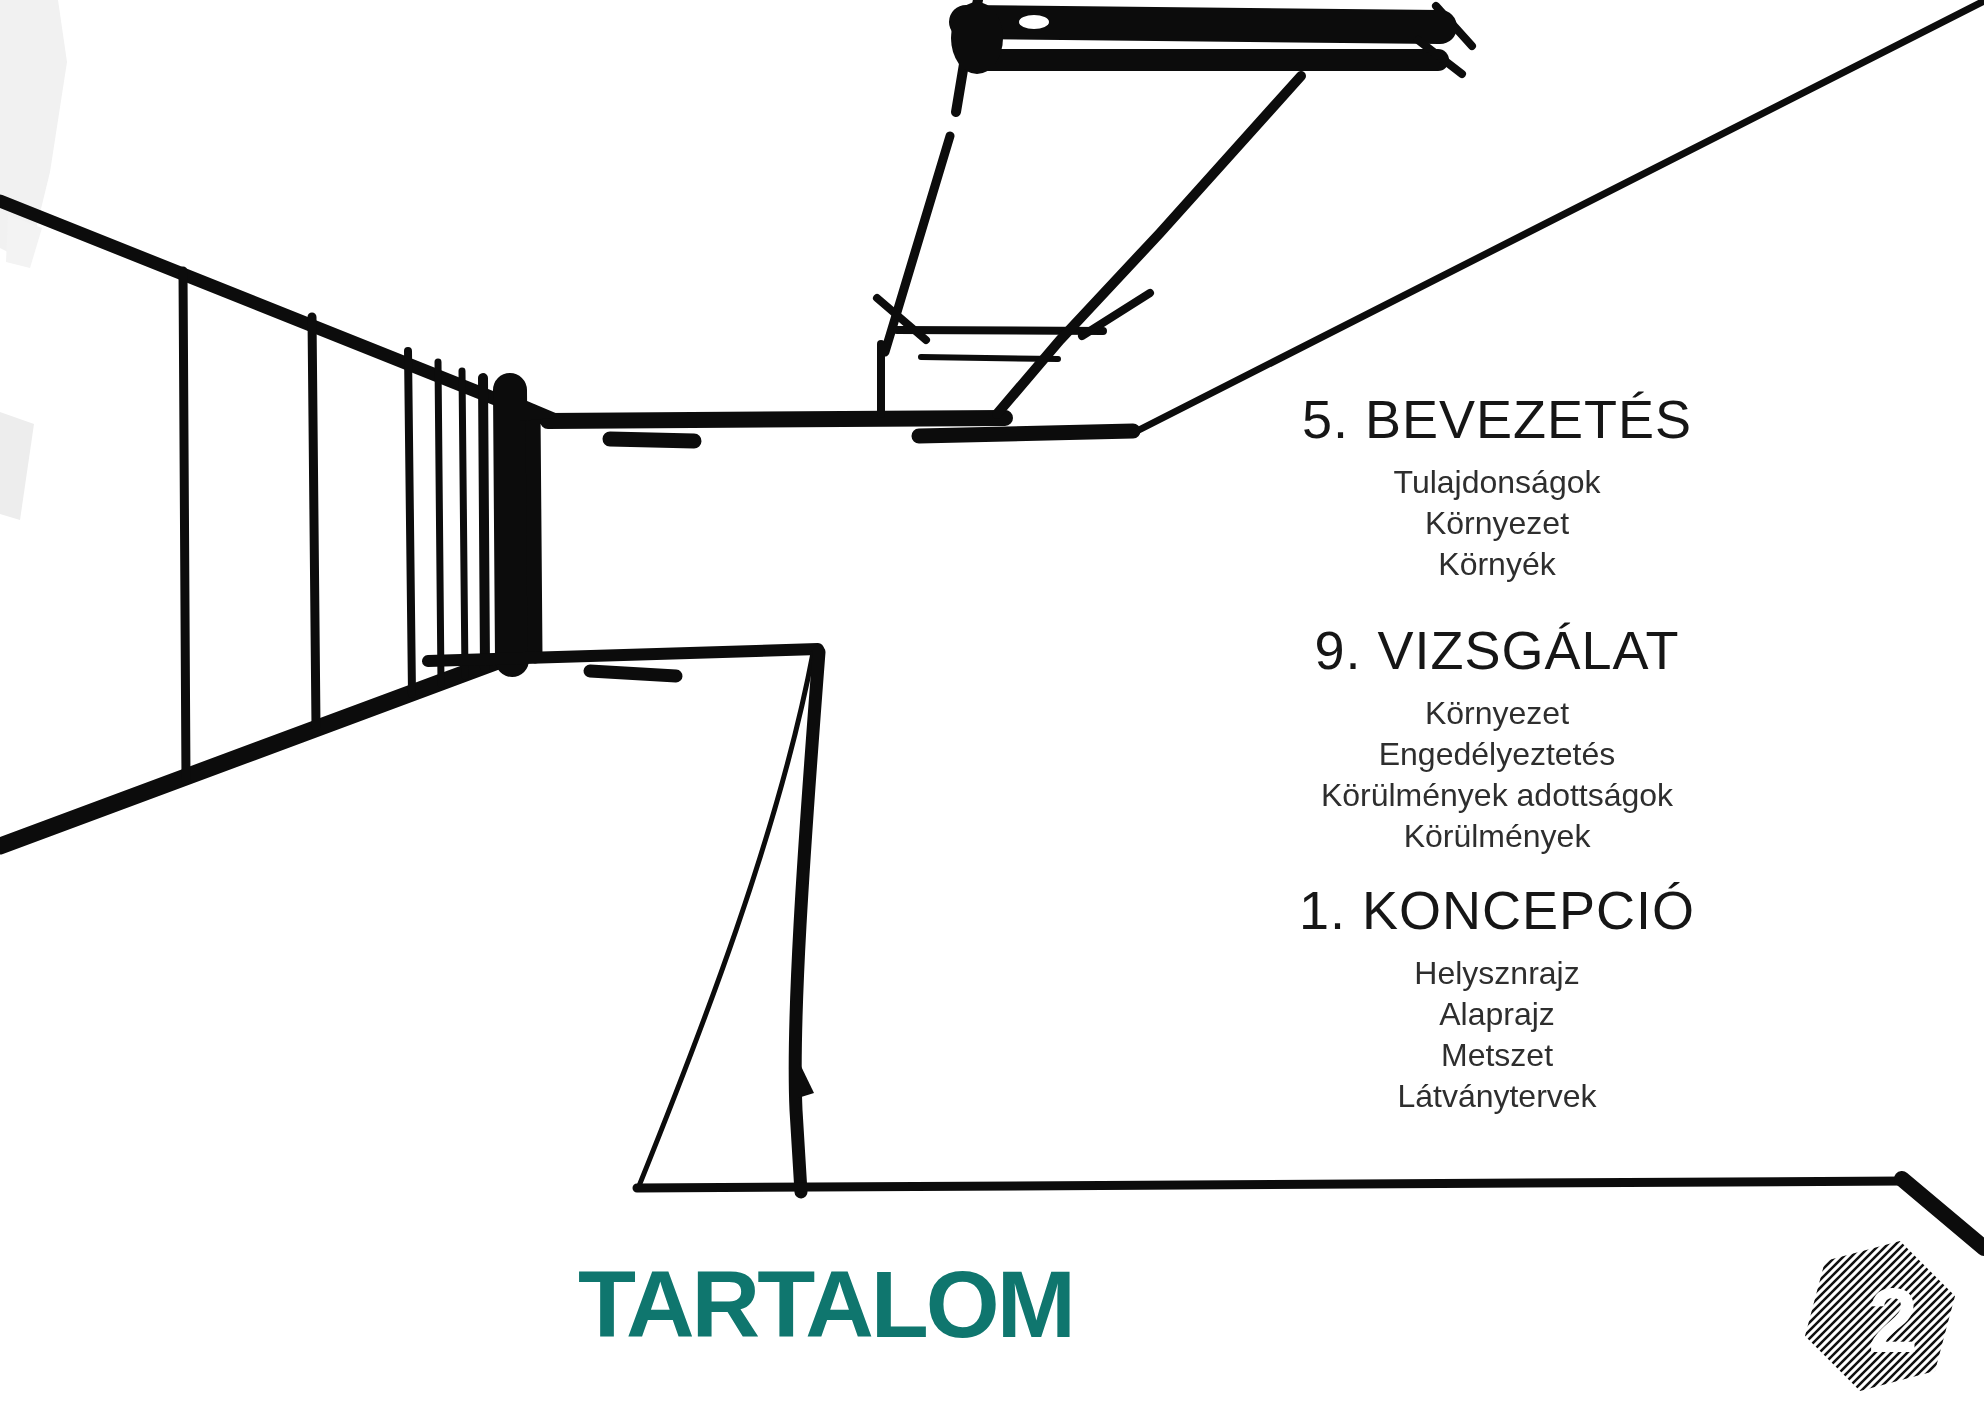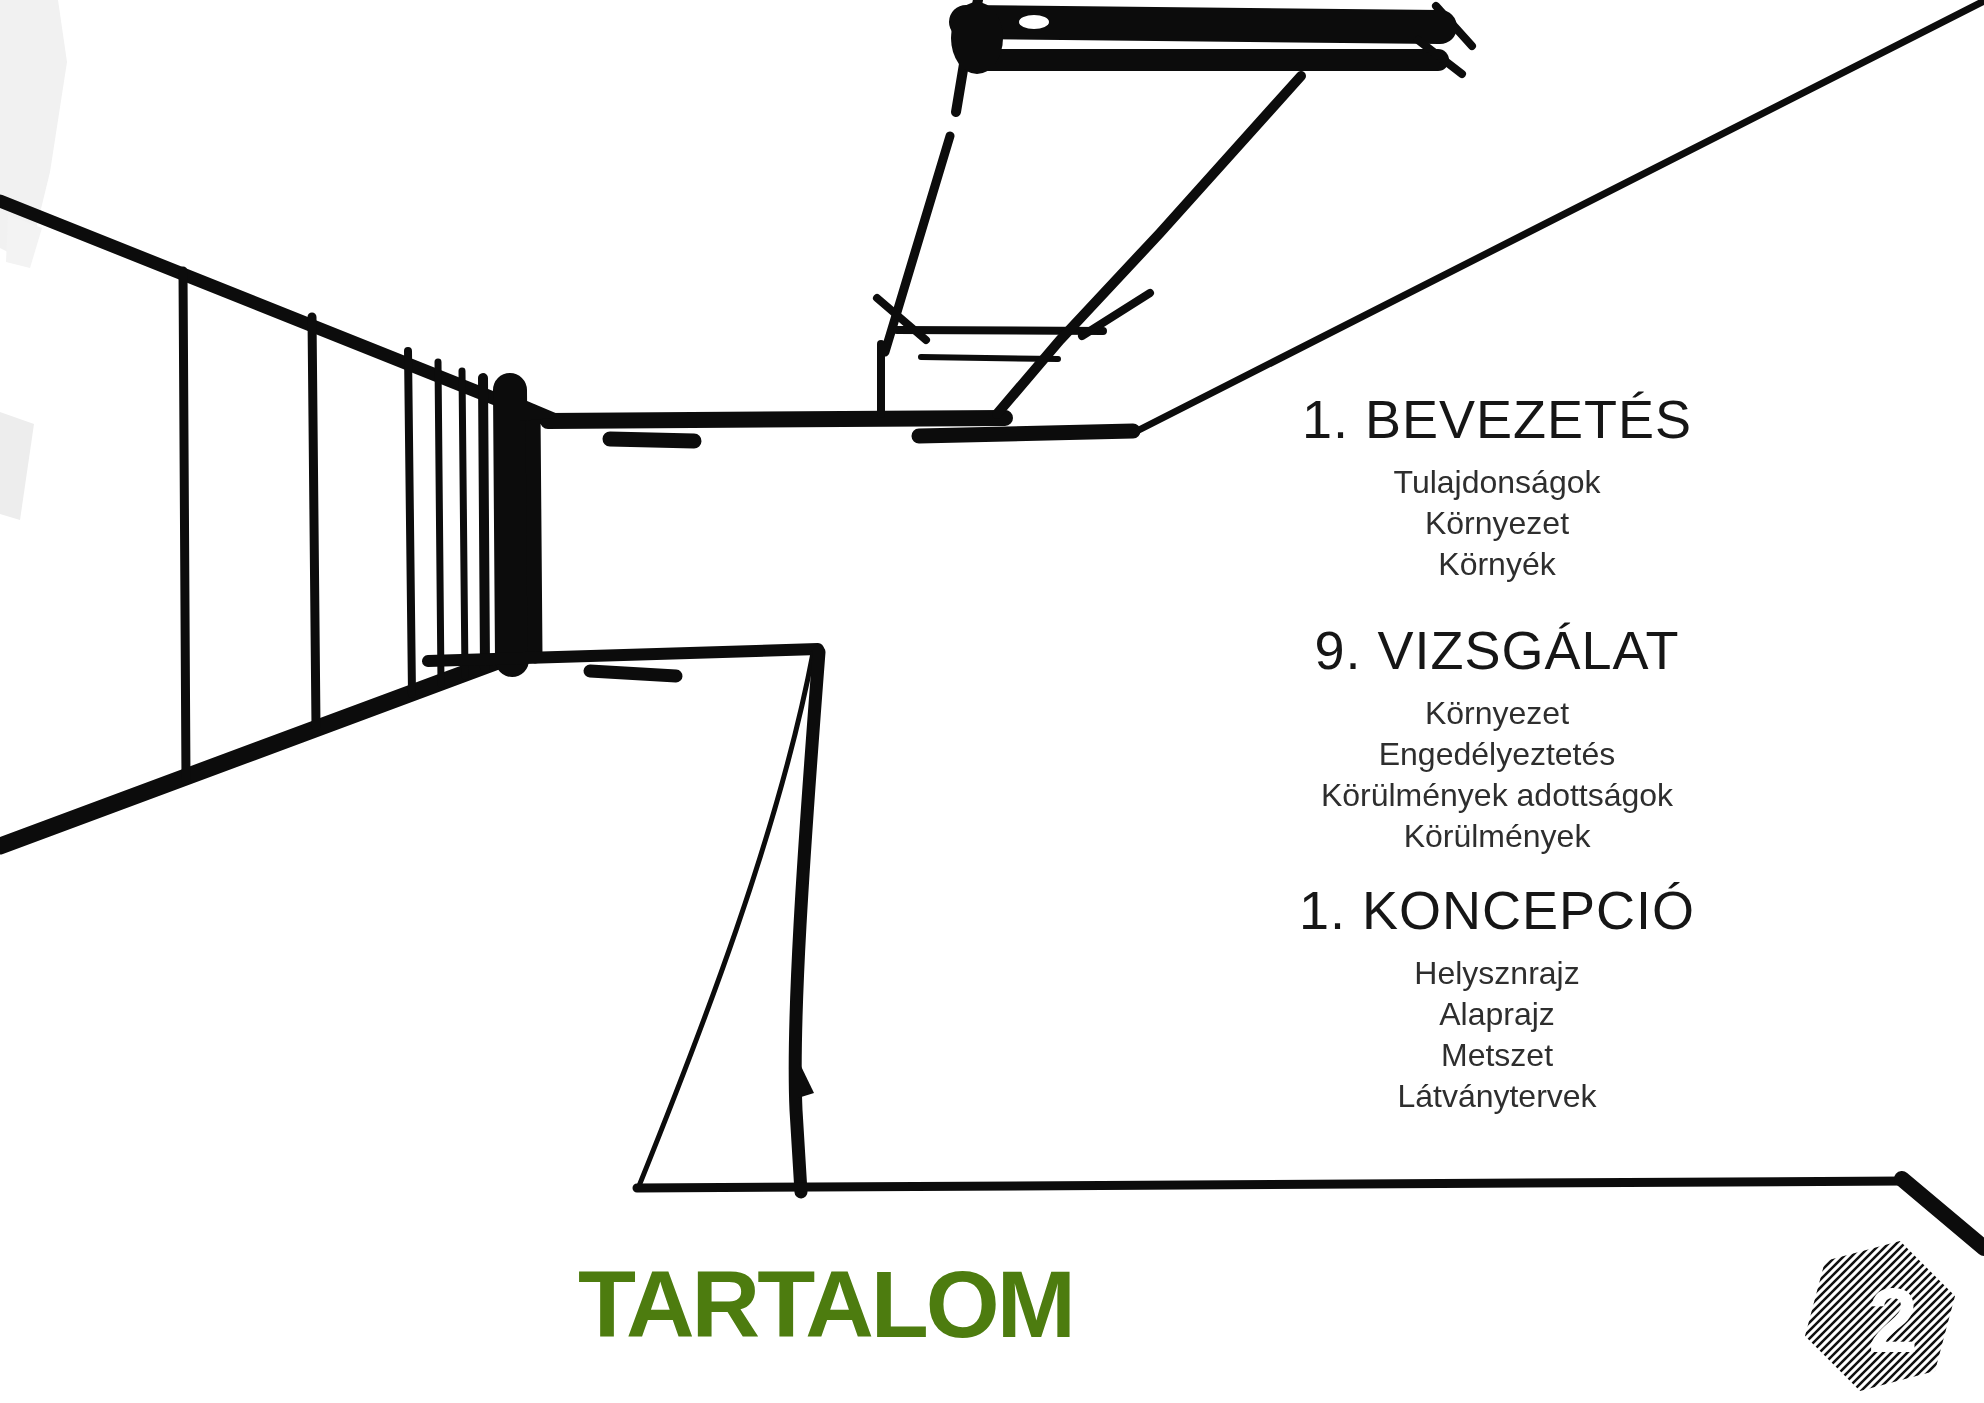--- a/index.html
+++ b/index.html
@@ -14,21 +14,21 @@
   .toc{position:absolute;left:1252px;width:490px;text-align:center;color:#1b1b1b;}
   .toc h2{
     margin:0;font-size:54px;font-weight:400;line-height:62px;
     letter-spacing:1px;color:#161616;white-space:nowrap;
   }
   .toc ul{list-style:none;margin:12px 0 0 0;padding:0;}
   .toc li{font-size:32px;line-height:41px;font-weight:400;color:#2e2e2e;white-space:nowrap;}
   .slide-title{
     position:absolute;left:578px;top:1254px;margin:0;
     font-size:95px;line-height:100px;font-weight:700;
-    letter-spacing:-3px;color:#4d7c0f;white-space:nowrap;
+    letter-spacing:-3px;color:#0f766e;white-space:nowrap;
   }
   .sec1{top:388px;}
   .sec2{top:619px;}
   .sec3{top:879px;}
 </style>
 </head>
 <body>
 
 <div class="slide">
 
@@ -96,21 +96,21 @@
     <ellipse cx="977" cy="38" rx="26" ry="36" fill="#0c0c0c"></ellipse>
     <ellipse cx="1034" cy="22" rx="15" ry="7" fill="#ffffff"></ellipse>
 
     <g>
       <polygon points="1805,1336 1825,1261 1900,1241 1955,1296 1935,1371 1860,1391" fill="url(#hatch)"></polygon>
       <text x="1868" y="1352" font-size="90" font-weight="bold" font-family="Liberation Sans, sans-serif" fill="#ffffff">2</text>
     </g>
   </svg>
 
   <section class="toc sec1">
-    <h2>1. BEVEZETÉS</h2>
+    <h2>5. BEVEZETÉS</h2>
     <ul>
       <li>Tulajdonságok</li>
       <li>Környezet</li>
       <li>Környék</li>
     </ul>
   </section>
 
   <section class="toc sec2">
     <h2>9. VIZSGÁLAT</h2>
     <ul>

